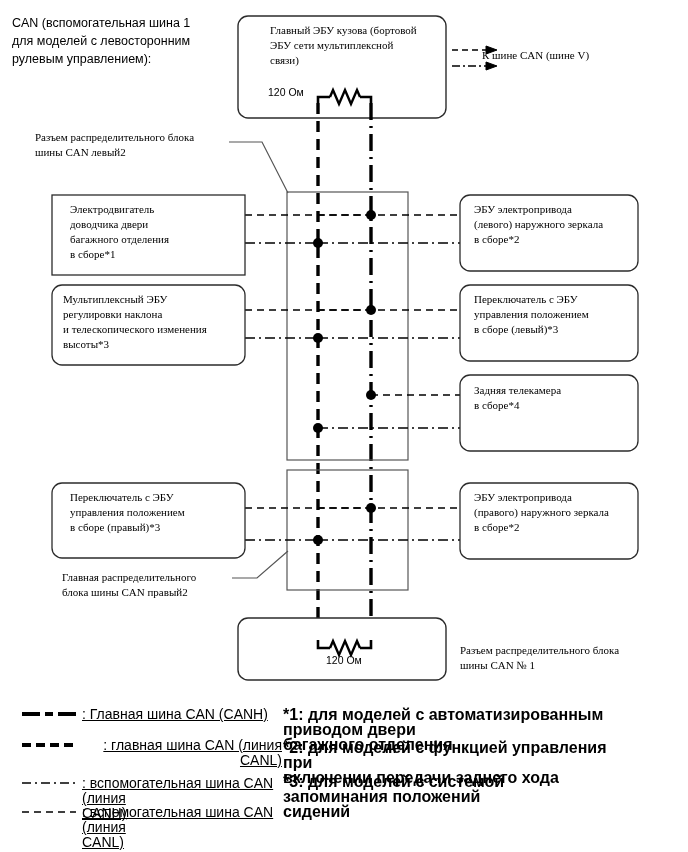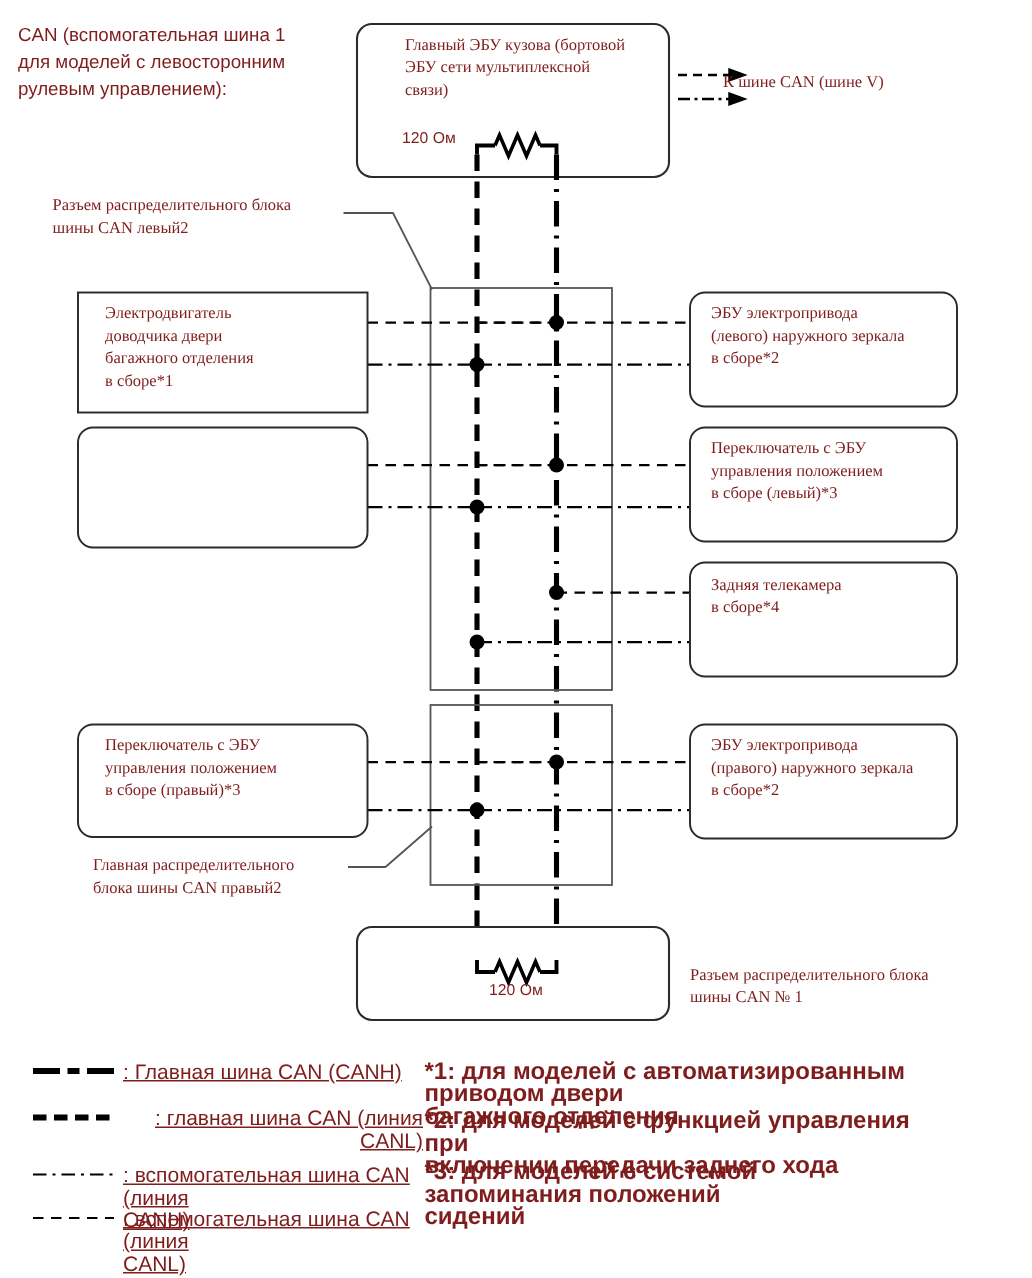--- a/index.html
+++ b/index.html
@@ -22,21 +22,21 @@
     position: absolute;
     left: 0;
     top: 0;
     width: 688px;
     height: 852px;
   }
   .txt {
     position: absolute;
     font-size: 11px;
     line-height: 15px;
-    color: #7f1d1d;
+    color: #000000;
     white-space: pre-line;
   }
   .title-text {
     font-size: 12.5px;
     line-height: 18px;
   }
   .box-text {
     font-size: 11px;
     line-height: 15px;
     font-family: Liberation Serif, serif;
@@ -173,20 +173,24 @@
   <div class="txt box-text" style="left:35px; top:130px; width:200px;">Разъем распределительного блока
 шины CAN левый2</div>
 
   <div class="txt box-text" style="left:62px; top:570px; width:185px;">Главная распределительного
 блока шины CAN правый2</div>
 
   <div class="txt box-text" style="left:70px; top:202px; width:170px;">Электродвигатель
 доводчика двери
 багажного отделения
 в сборе*1</div>
+  <div class="txt box-text" style="left:63px; top:292px; width:180px;">Мультиплексный ЭБУ
+регулировки наклона
+и телескопического изменения
+высоты*3</div>
   <div class="txt box-text" style="left:70px; top:490px; width:172px;">Переключатель с ЭБУ
 управления положением
 в сборе (правый)*3</div>
 
   <div class="txt box-text" style="left:474px; top:202px; width:165px;">ЭБУ электропривода
 (левого) наружного зеркала
 в сборе*2</div>
   <div class="txt box-text" style="left:474px; top:292px; width:165px;">Переключатель с ЭБУ
 управления положением
 в сборе (левый)*3</div>

